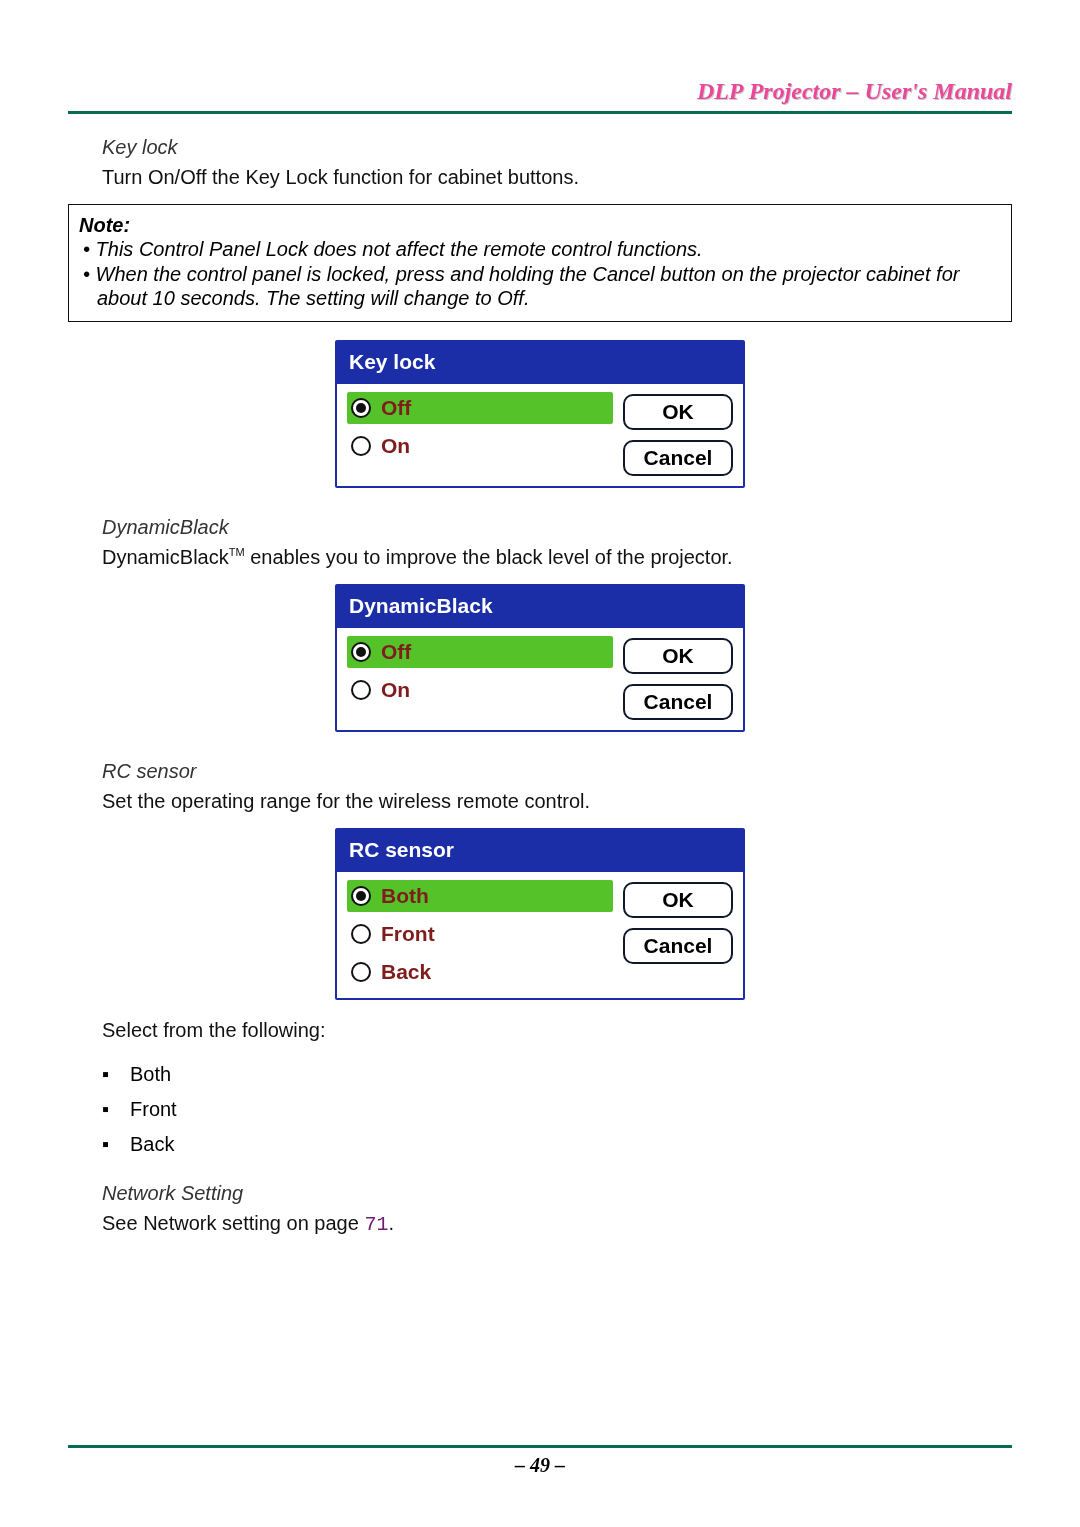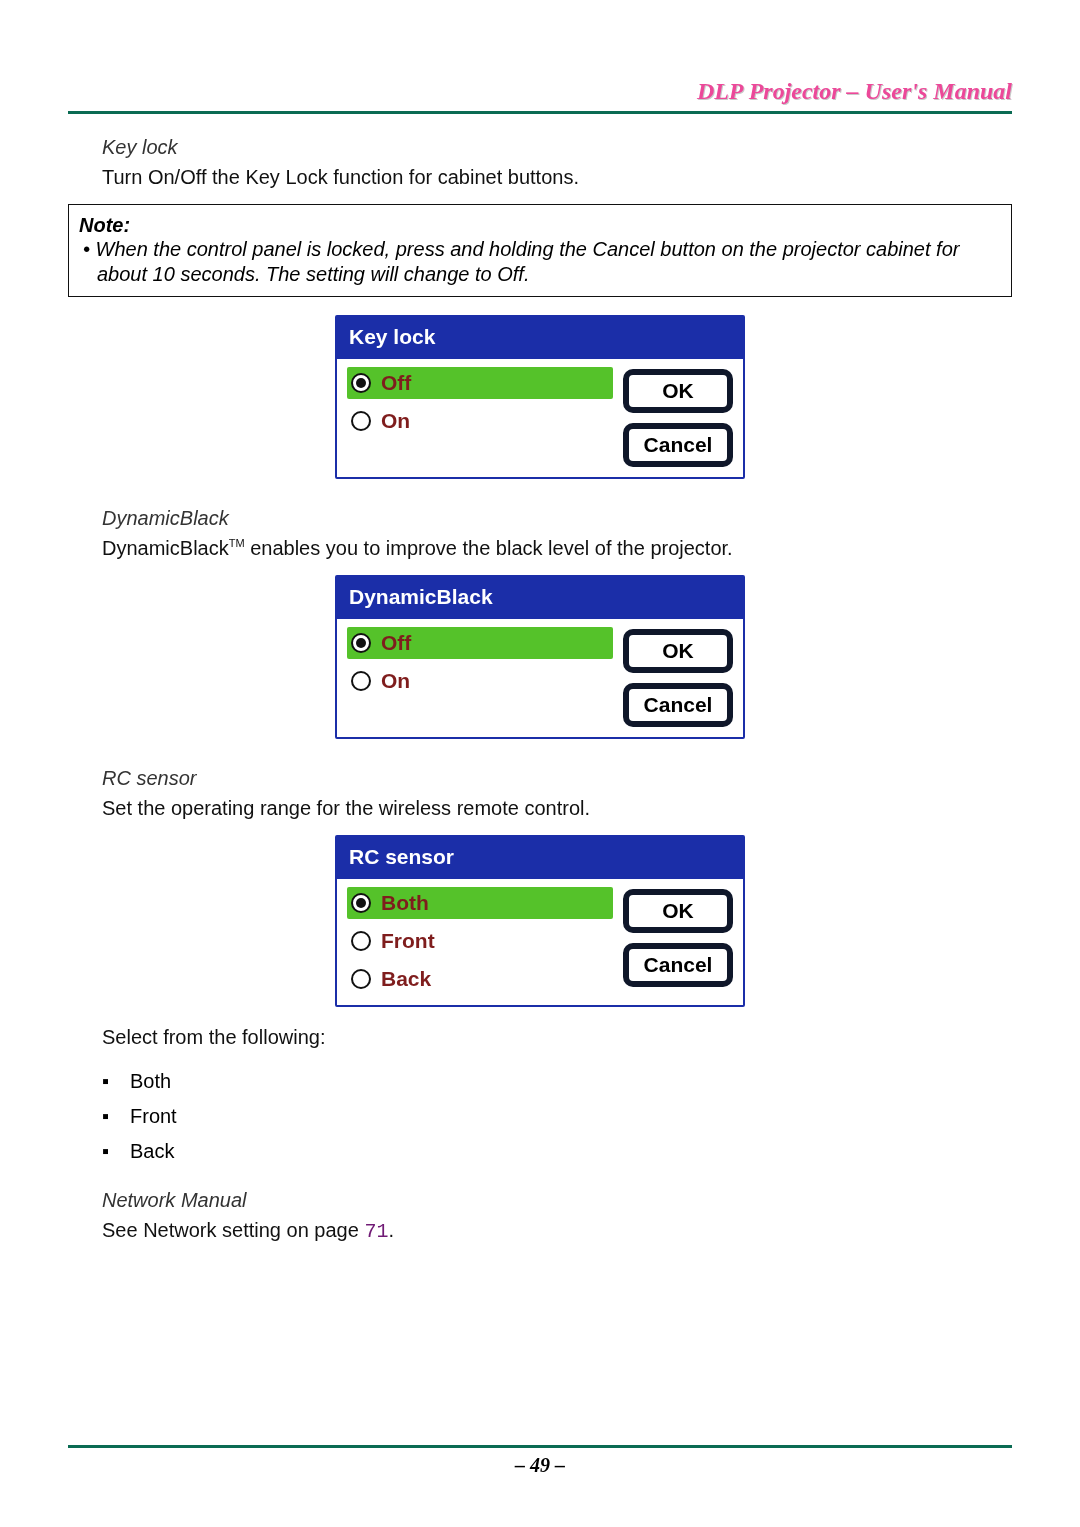--- a/index.html
+++ b/index.html
@@ -105,21 +105,21 @@
   }
   .btn-col {
     width: 110px;
     display: flex;
     flex-direction: column;
     gap: 10px;
     align-items: stretch;
     padding-top: 2px;
   }
   .btn {
-    border: 6px solid #0f172a;
+    border: 2px solid #0f172a;
     border-radius: 10px;
     font-size: 21px;
     font-weight: bold;
     text-align: center;
     padding: 4px 4px;
     background: #fff;
   }
 
   .bullet-list {
     list-style: none;
@@ -162,20 +162,21 @@
 
   <div class="header-title">DLP Projector – User's Manual</div>
   <hr class="header-rule">
 
   <div class="section-heading">Key lock</div>
   <div class="body-text">Turn On/Off the Key Lock function for cabinet buttons.</div>
 
   <div class="note-box">
     <div class="note-label">Note:</div>
     <ul>
+      <li>This Control Panel Lock does not affect the remote control functions.</li>
       <li>
         <span>When the control panel is locked, press and holding the Cancel button on the projector cabinet for</span>
         <span class="continuation">about 10 seconds. The setting will change to Off.</span>
       </li>
     </ul>
   </div>
 
   <div class="dialog">
     <div class="dialog-title">Key lock</div>
     <div class="dialog-body">
@@ -248,21 +249,21 @@
     </div>
   </div>
 
   <div class="body-text">Select from the following:</div>
   <ul class="bullet-list">
     <li>Both</li>
     <li>Front</li>
     <li>Back</li>
   </ul>
 
-  <div class="section-heading">Network Manual</div>
+  <div class="section-heading">Network Setting</div>
   <div class="body-text">
     <span>See Network setting on page </span><span class="link-num">71</span><span>.</span>
   </div>
 
   <div class="footer">
     <hr class="footer-rule">
     <div class="page-num">– 49 –</div>
   </div>
 
 </div>

